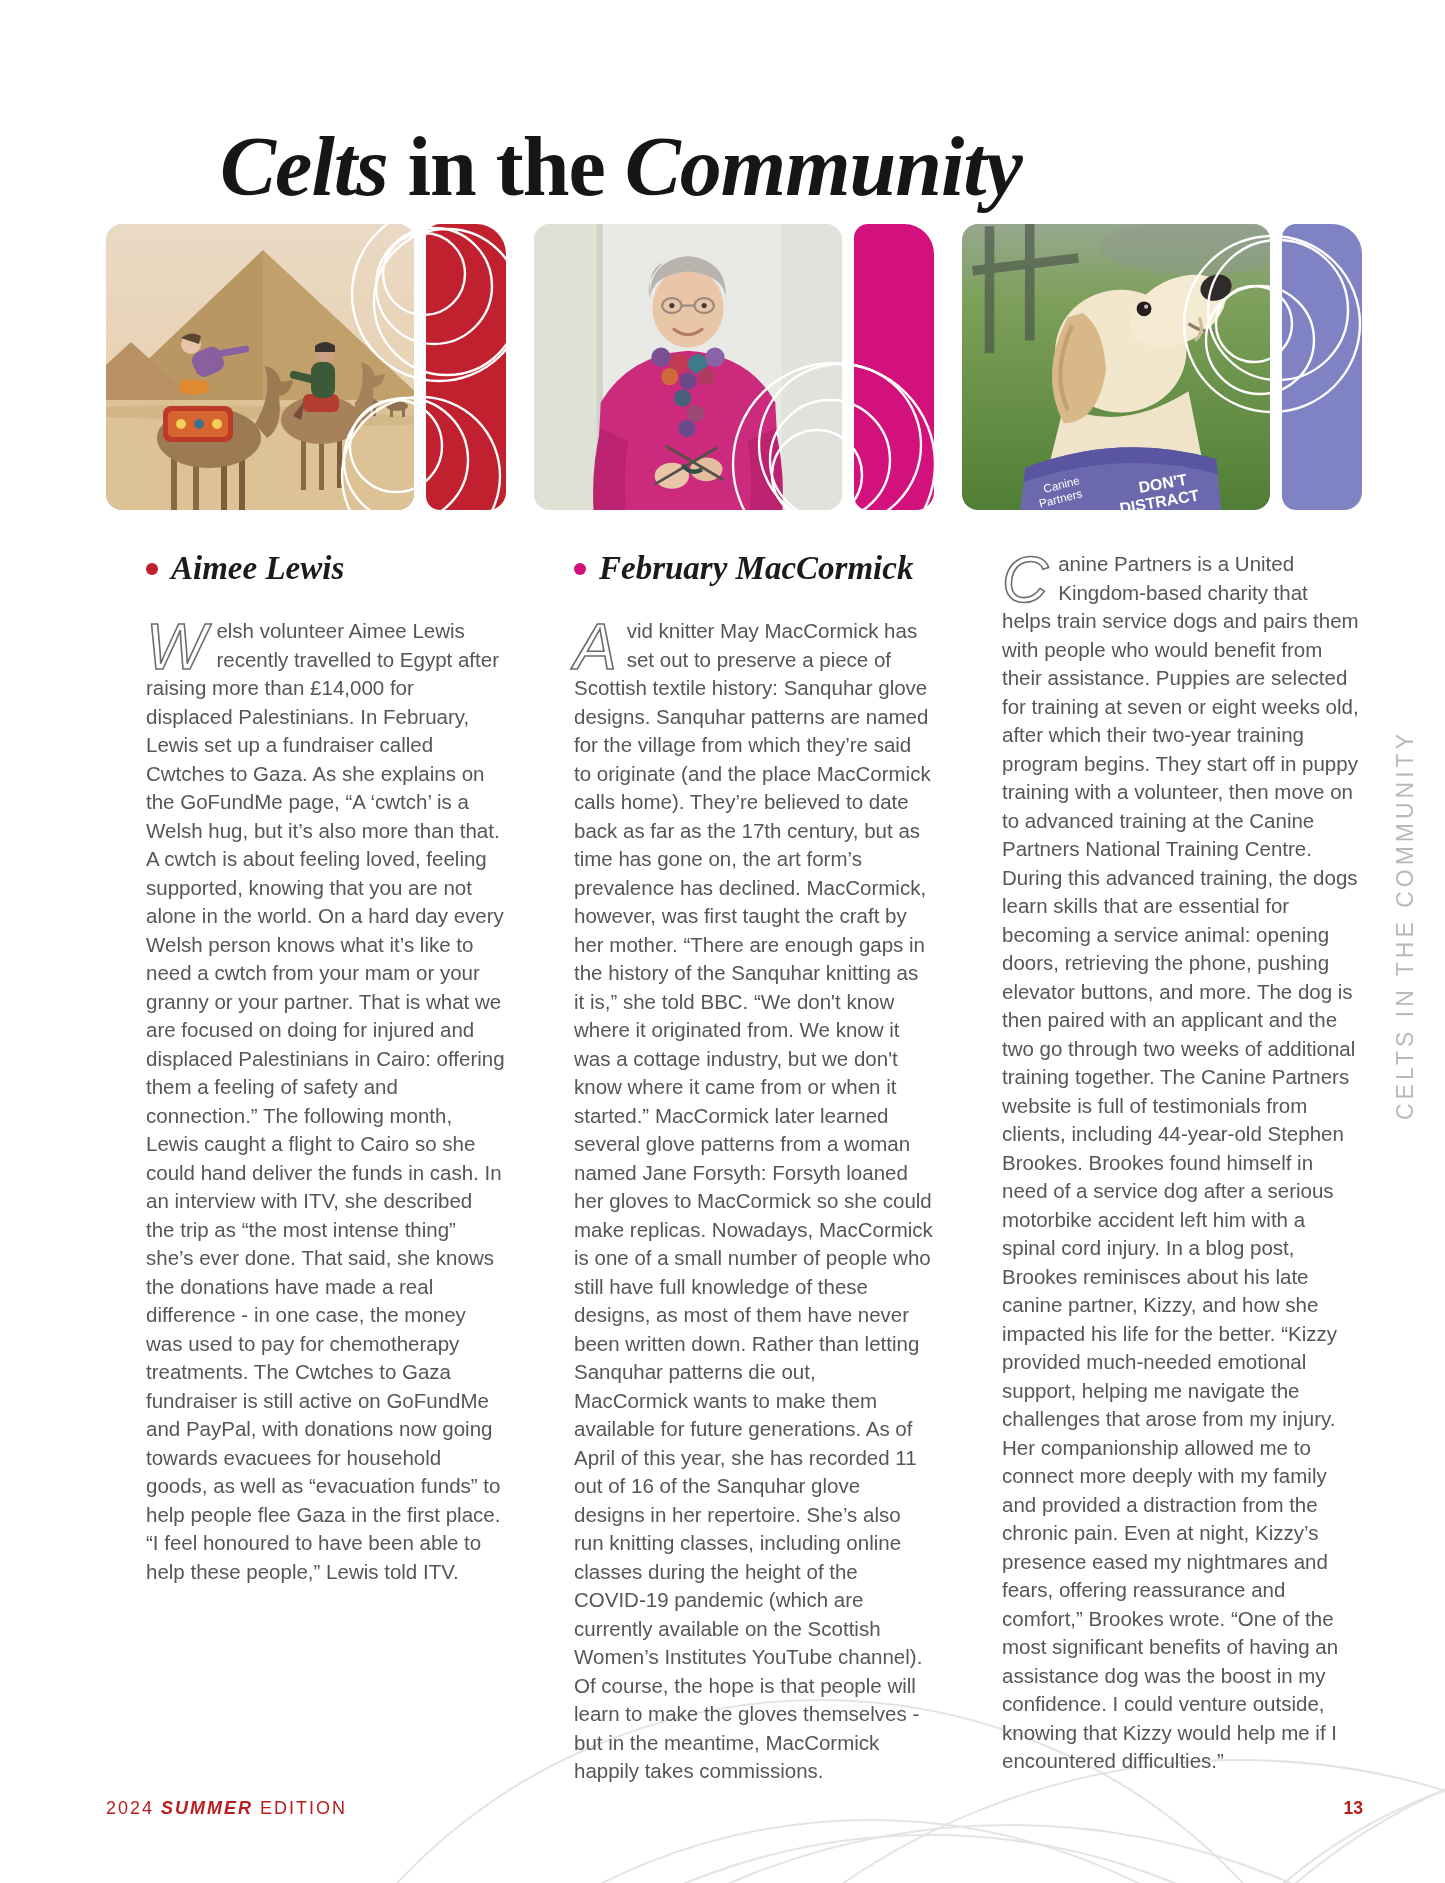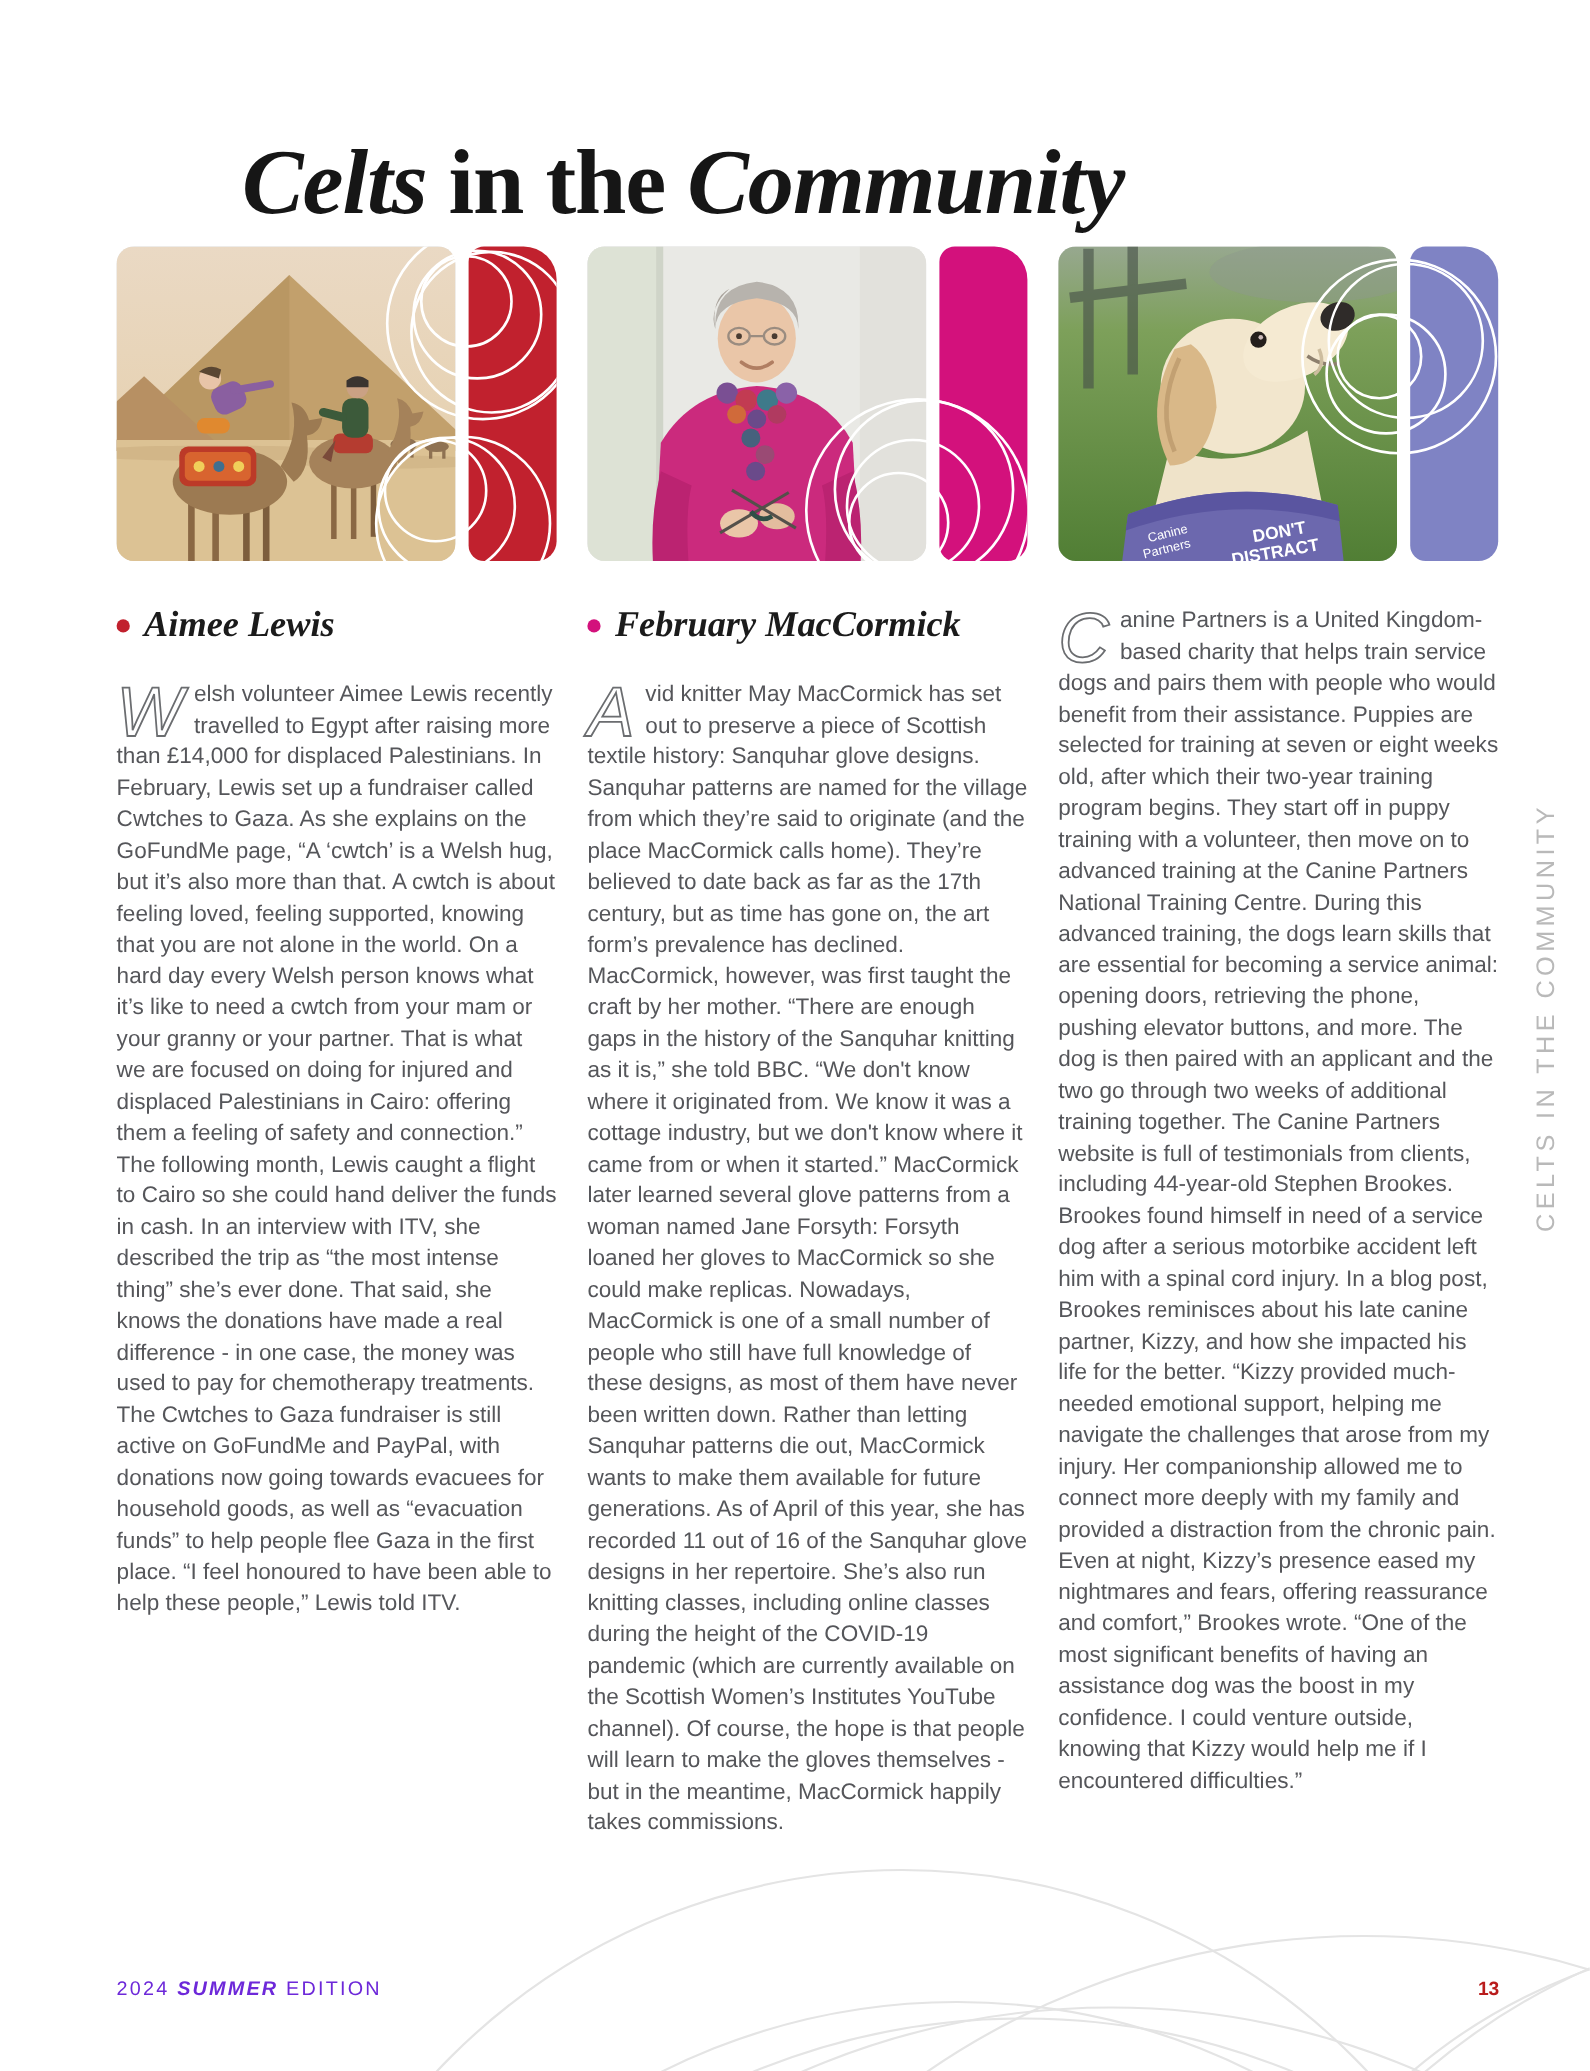--- a/index.html
+++ b/index.html
@@ -24,21 +24,21 @@
   .photo{flex:1 1 0;border-radius:16px;overflow:hidden;position:relative;background:#ddd;}
   .photo svg{display:block;width:100%;height:100%;}
   .bar{width:80px;border-radius:14px 30px 18px 14px;}
   .bar-red{background:#c1212e;}
   .bar-magenta{background:#d3117c;}
   .bar-purple{background:#7f83c4;}
   .rings{position:absolute;inset:0;width:100%;height:100%;pointer-events:none;}
   .rings circle{fill:none;stroke:#ffffff;stroke-width:2.4px;}
   
   .articles{position:absolute;top:550px;left:106px;width:1256px;display:flex;gap:28px;z-index:2;}
-  .article{flex:1 1 0;min-width:0;}
+  .article{flex:1 1 0;min-width:0;margin-left:40px;}
   .heading{
     display:flex;align-items:center;gap:13px;margin:0 0 30px 0;
     font-family:"Liberation Serif",serif;font-style:italic;font-weight:bold;
     font-size:33px;color:#1b1b1b;
   }
   .bullet{width:12px;height:12px;border-radius:50%;flex:0 0 auto;}
   .bullet-red{background:#c1212e;}
   .bullet-magenta{background:#d3117c;}
   .bullet-purple{background:#7f83c4;}
   .body-text{
@@ -54,21 +54,21 @@
   .vertical-banner{
     position:absolute;left:1392px;top:650px;height:470px;z-index:2;
     writing-mode:vertical-rl;transform:rotate(180deg);
     font-size:23px;letter-spacing:4px;color:#b9b9b9;white-space:nowrap;
   }
   
   .footer{
     position:absolute;left:106px;right:82px;top:1798px;z-index:2;
     display:flex;justify-content:space-between;align-items:center;
   }
-  .edition{color:#6d28d9;font-size:18px;letter-spacing:2px;}
+  .edition{color:#b91c1c;font-size:18px;letter-spacing:2px;}
   .edition .season{font-weight:bold;font-style:italic;}
   .page-number{color:#b91c1c;font-size:17.5px;font-weight:bold;}
 </style>
 </head>
 <body>
 
 <svg class="bg-arcs" viewBox="0 0 1445 1883" fill="none">
   <g stroke="#e4e4e4" stroke-width="2">
     <circle cx="820" cy="2280" r="580"></circle>
     <circle cx="870" cy="2420" r="600"></circle>

